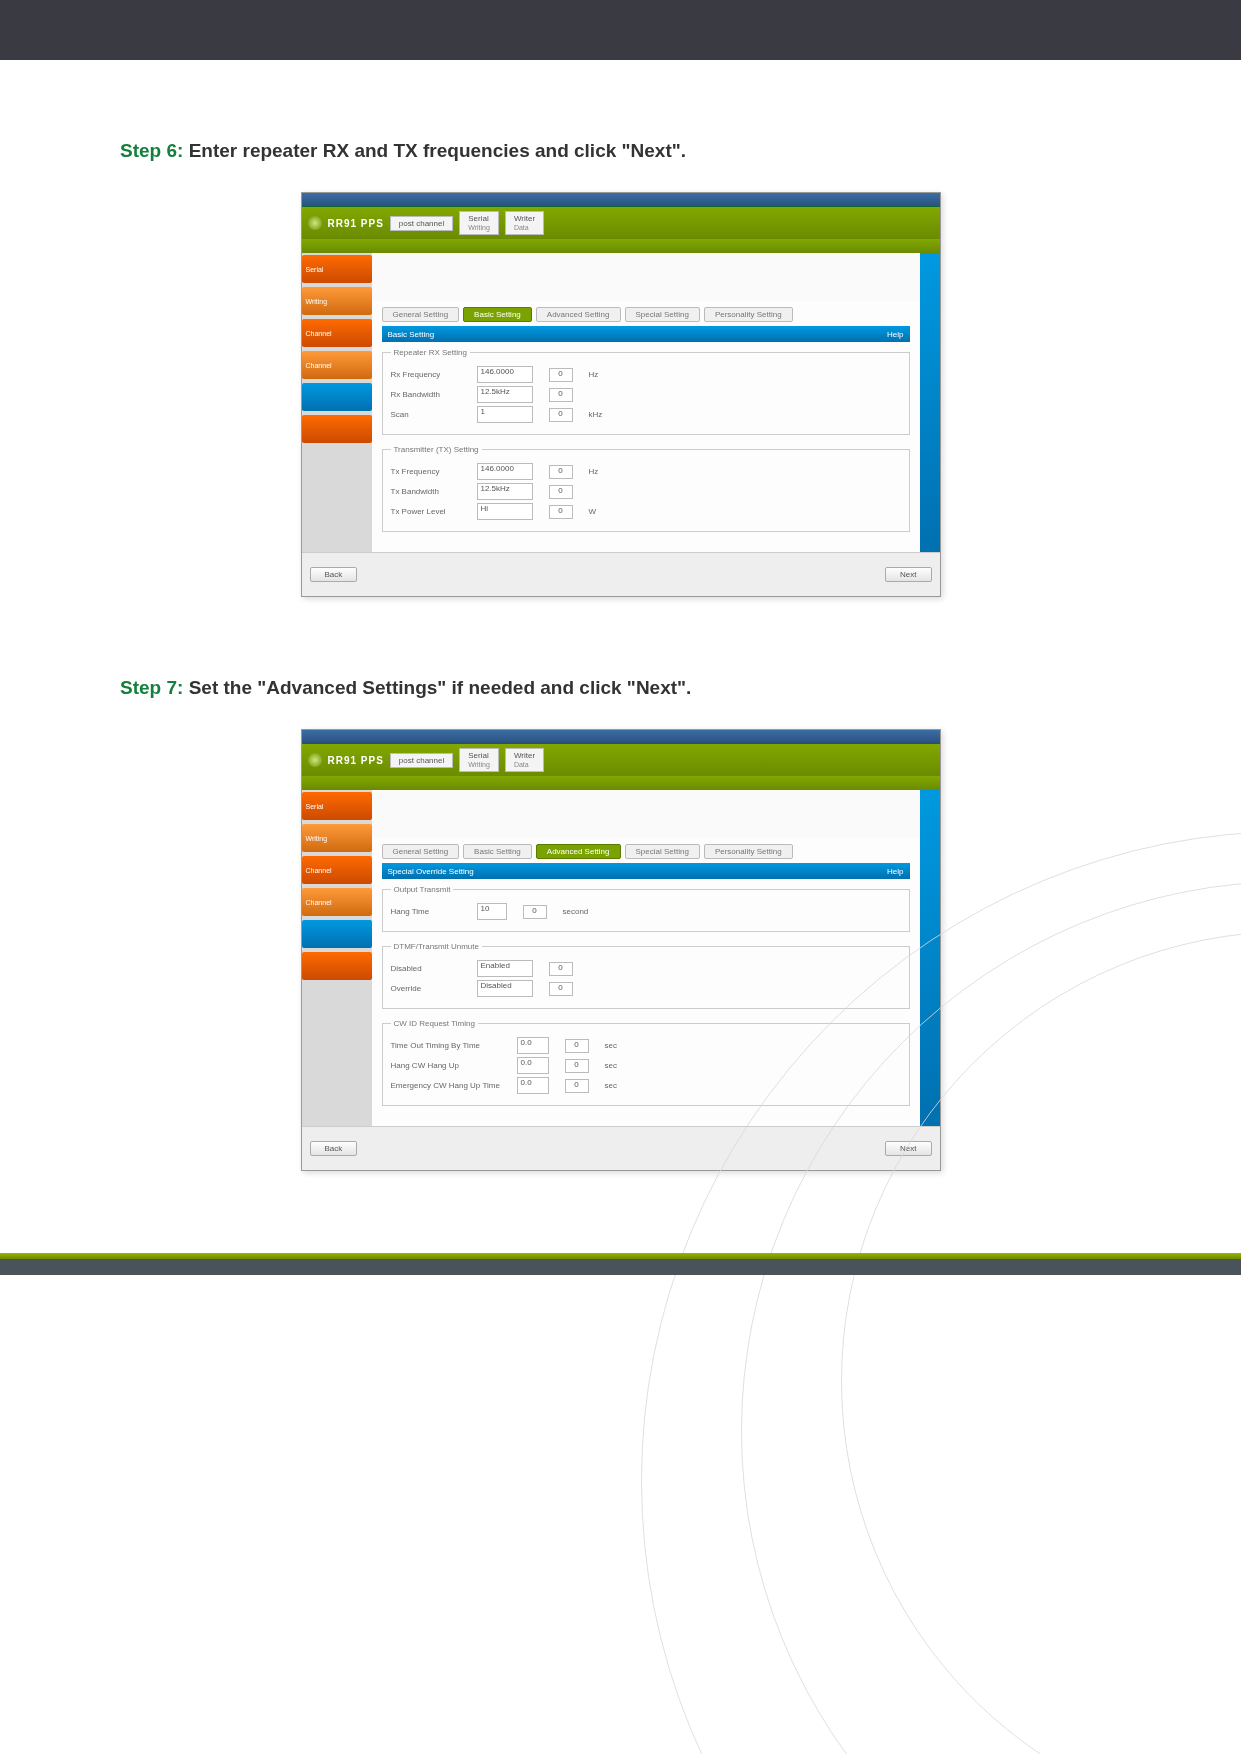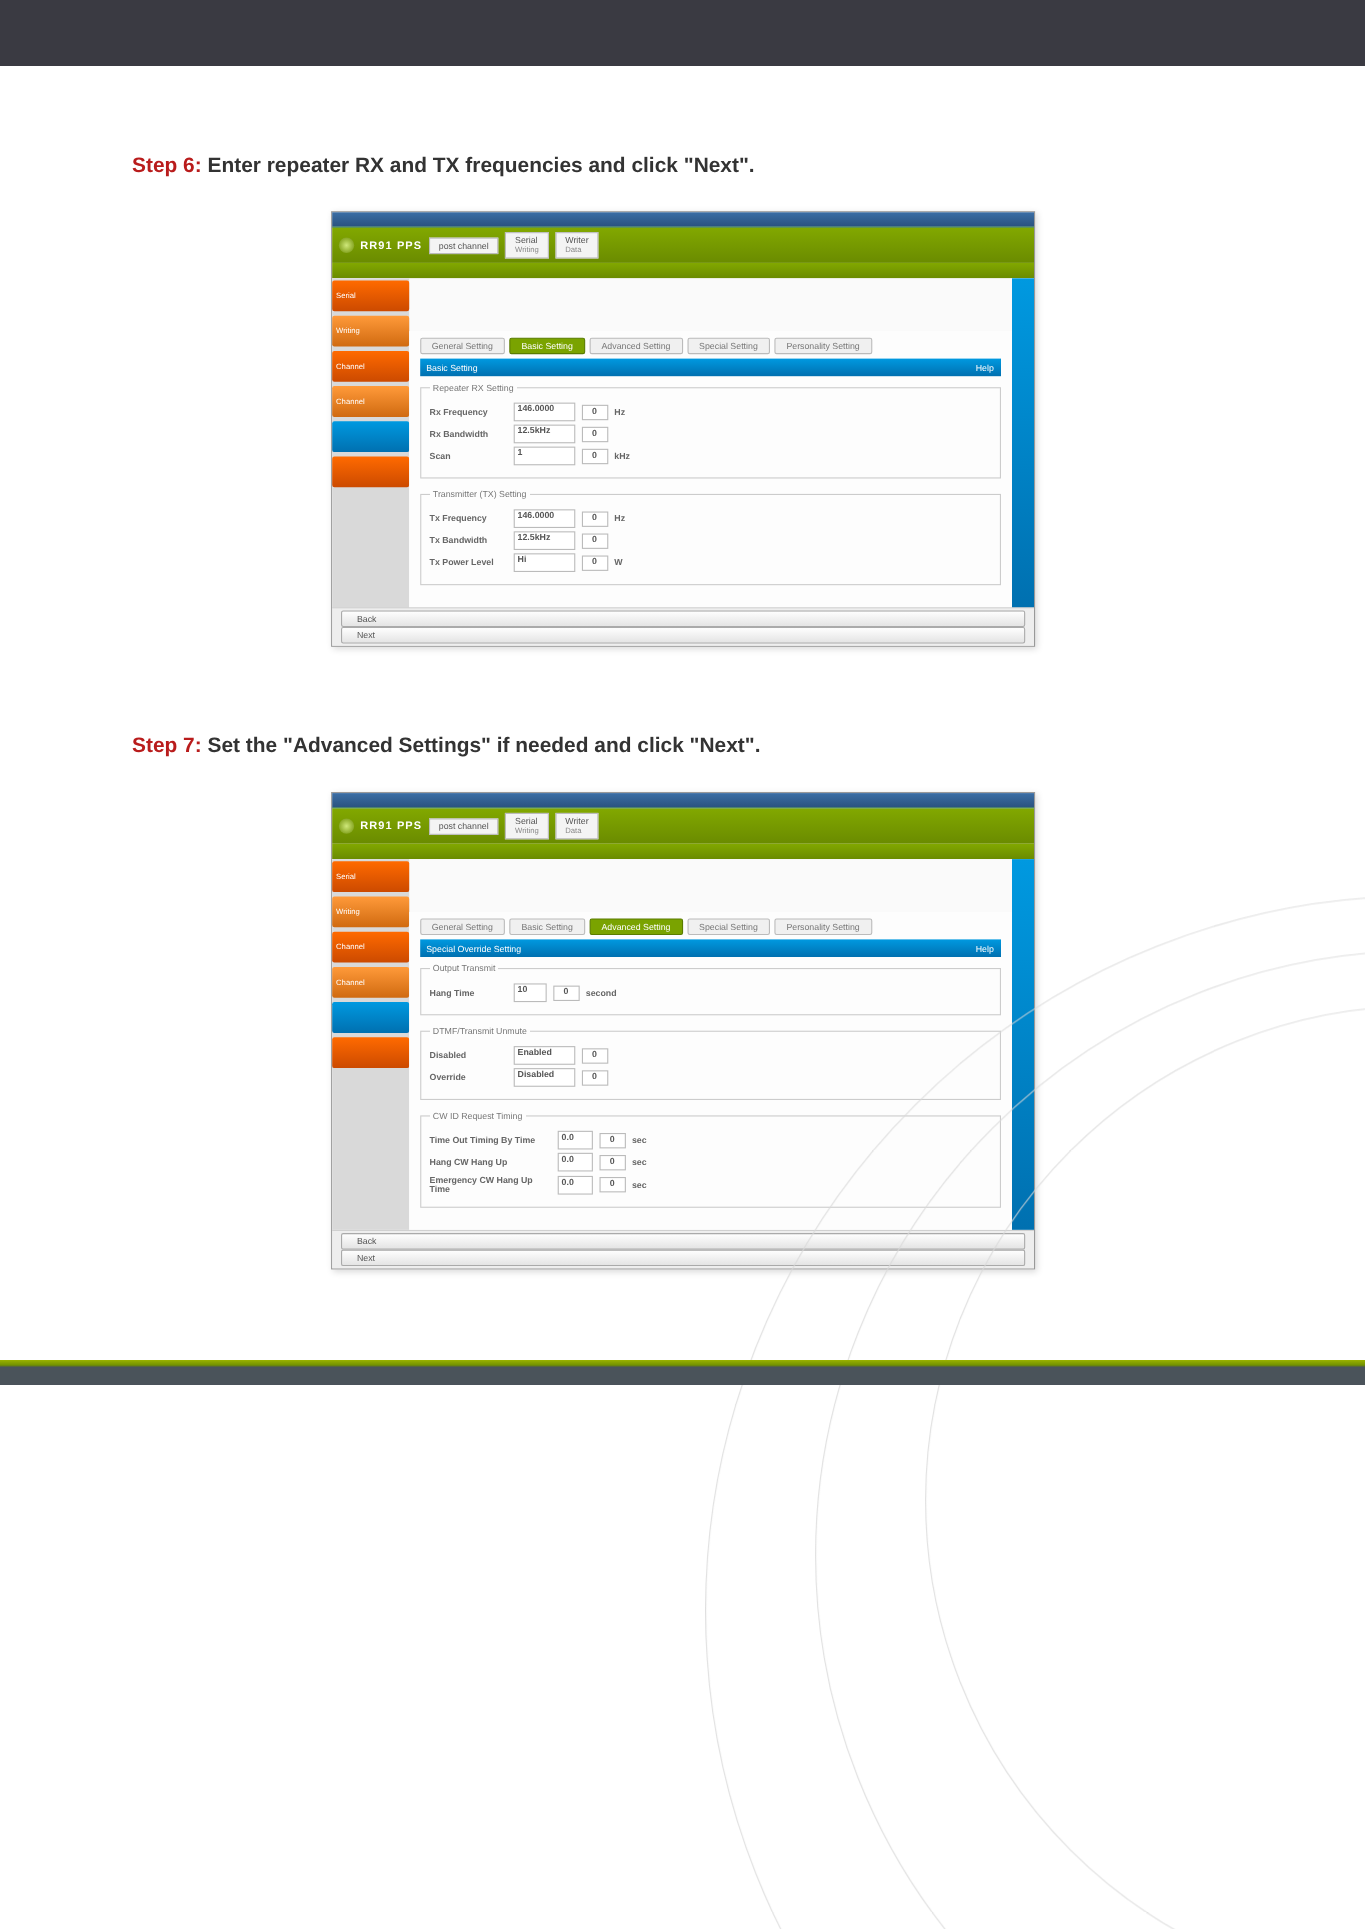--- a/index.html
+++ b/index.html
@@ -1,20 +1,20 @@
 <!DOCTYPE html>
 <html><head>
 <meta charset="utf-8">
 <style>
   * { box-sizing: border-box; margin: 0; padding: 0; }
   html, body { width: 1241px; height: 1754px; background: #ffffff; font-family: Arial, Helvetica, sans-serif; }
   .top-bar { width: 100%; height: 60px; background: #3a3a42; }
   .page { padding: 80px 120px 40px 120px; position: relative; }
   .step-line { font-size: 19px; font-weight: bold; color: #333; margin-bottom: 30px; }
-  .step-line .orange { color: #b91c1c; }
+  .step-line .orange { color: #15803d; }
   .shot-wrap { display: flex; justify-content: center; margin-bottom: 80px; }
   .shot { width: 640px; border: 1px solid #999; box-shadow: 2px 2px 6px rgba(0,0,0,0.15); background: #f2f2f2; font-size: 8px; color: #555; }
   .win-title { height: 14px; background: linear-gradient(#3b6ea5,#2a527f); border-bottom: 1px solid #163; }
   .app-header { display: flex; align-items: center; height: 28px; background: linear-gradient(#82a800,#6a8b00); padding: 16px 6px; gap: 6px; }
   .logo-dot { width:14px; height:14px; border-radius:50%; background: radial-gradient(#cfe87a,#6a8b00); }
   .brand { color:#fff; font-weight:bold; font-size:10px; letter-spacing:1px; }
   .hdr-tab { background:#f4f4f4; border:1px solid #bbb; padding:2px 8px; font-size:8px; color:#555; display:flex; flex-direction:column; line-height:9px; }
   .hdr-tab .sub { font-size:7px; color:#888; }
   .sub-header { height:14px; background: linear-gradient(#82a800,#6a8b00); }
   .body-area { display:flex; min-height:220px; background:#fafafa; }
@@ -23,26 +23,26 @@
   .side-item.orange2{ background:linear-gradient(#ff9a3a,#d06a10);}
   .side-item.blue{ background:linear-gradient(#0099e0,#0070b0);}
   .content { flex:1; padding:6px 10px 10px 10px; background:#fdfdfd;margin-top:48px; }
   .tabs-row { display:flex; gap:4px; margin-bottom:4px; }
   .tab-btn { border:1px solid #bbb; background:#f0f0f0; padding:2px 10px; font-size:8px; color:#777; border-radius:2px; }
   .tab-btn.active { background:#7aa300; color:#fff; border-color:#5a7c00; }
   .section-bar { height:16px; background:linear-gradient(#0099e0,#0070b0); color:#fff; font-size:8px; display:flex; align-items:center; justify-content:space-between; padding:0 6px; margin-bottom:6px; }
   .right-col { width:20px; background:linear-gradient(#0099e0,#0070b0); }
   fieldset.box { border:1px solid #ccc; padding:6px 8px 8px 8px; margin-bottom:10px; }
   fieldset.box legend { font-size:8px; color:#777; padding:0 3px; }
-  .row { display:flex; align-items:center; gap:6px; margin:3px 0; font-size:8px; color:#666;font-weight:bold; }
+  .row { display:flex; align-items:center; gap:16px; margin:3px 0; font-size:8px; color:#666; }
   .lbl { width:70px; }
   .inp { border:1px solid #bbb; background:#fff; height:17px; width:56px; padding:0 3px; font-size:8px; color:#555; }
   .sel { border:1px solid #bbb; background:#fff; height:14px; width:24px; font-size:8px; color:#555; text-align:center; }
   .unit { width:24px; }
-  .footer-bar { display:flex; justify-content:space-between; padding:2px 8px; background:#eee; border-top:1px solid #ccc;flex-direction:column; }
+  .footer-bar { display:flex; justify-content:space-between; padding:14px 8px; background:#eee; border-top:1px solid #ccc; }
   .nav-btn { border:1px solid #aaa; background:linear-gradient(#fefefe,#e4e4e4); padding:2px 14px; font-size:8px; color:#555; border-radius:2px; }
 
   
   .arcs { position:absolute; right:0; bottom:60px; width:800px; height:500px; pointer-events:none; opacity:0.85; }
   .arc { position:absolute; border:1px solid #d9d9d9; border-radius:50%; }
   .a1 { width:900px; height:900px; right:-500px; bottom:-600px; }
   .a2 { width:1100px; height:1100px; right:-600px; bottom:-750px; }
   .a3 { width:1300px; height:1300px; right:-700px; bottom:-900px; }
 
   .page-num { text-align:center; color:#555; font-size:16px; position:absolute; bottom:50px; left:0; right:0; }

